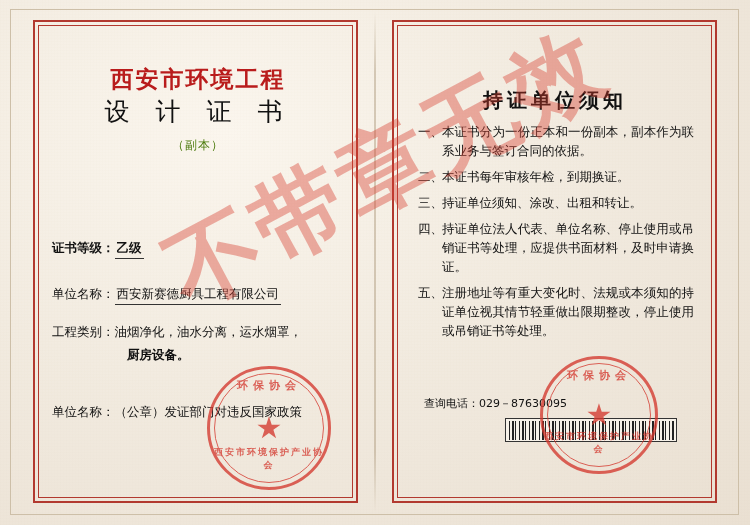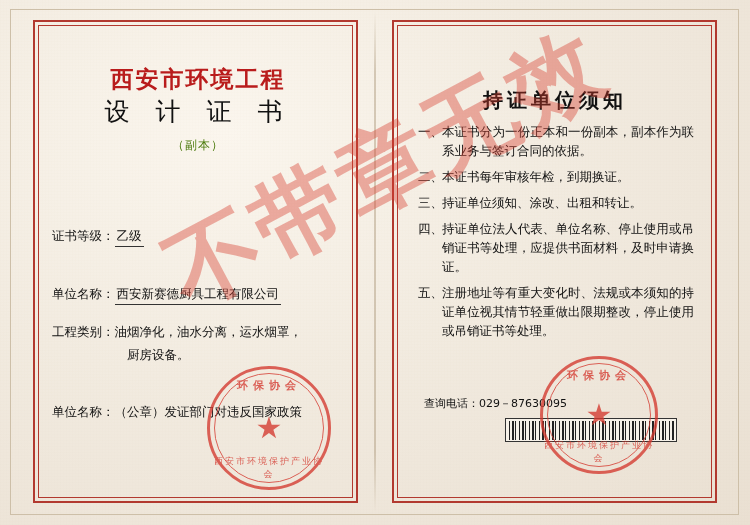--- a/index.html
+++ b/index.html
@@ -117,25 +117,25 @@
   }
   .field .lbl { color: #111; }
   .field .val { color: #111; }
   .ul {
     border-bottom: 1px solid #333;
     padding: 0 2px 1px 2px;
     display: inline-block;
   }
 
   #f-no     { left: 52px;  top: 200px; }
-  #f-grade  { left: 52px;  top: 228px; }
+  #f-grade  { left: 52px;  top: 240px; font-weight: bold; }
   #f-limit  { left: 185px; top: 240px; }
   #f-unit   { left: 52px;  top: 286px; }
   #f-cat    { left: 52px;  top: 324px; }
-  #f-cat2   { left: 127px; top: 347px; }
+  #f-cat2   { left: 127px; top: 347px; font-weight: bold; }
   #f-issuer { left: 52px;  top: 404px; }
   #f-valid  { left: 52px;  top: 444px; }
 
   
   #notice-title {
     position: absolute;
     left: 420px; top: 55px;
     width: 270px;
     text-align: center;
     font-size: 20px;
@@ -229,25 +229,26 @@
     position: absolute;
     left: 0; right: 0; top: 9px;
     text-align: center;
     font-size: 11px;
     color: #d4392f;
     letter-spacing: 5px;
     font-weight: bold;
   }
   .stamp-bottom {
     position: absolute;
-    left: 0; right: 0; bottom: 6px;
+    left: 0; right: 0; bottom: 15px;
     text-align: center;
     font-size: 9px;
     color: #d4392f;
     letter-spacing: 2px;
+    font-weight: bold;
   }
 
   
   #watermark {
     position: absolute;
     left: 150px; top: 120px;
     width: 420px;
     z-index: 15;
     transform: rotate(-28deg);
     font-size: 92px;

